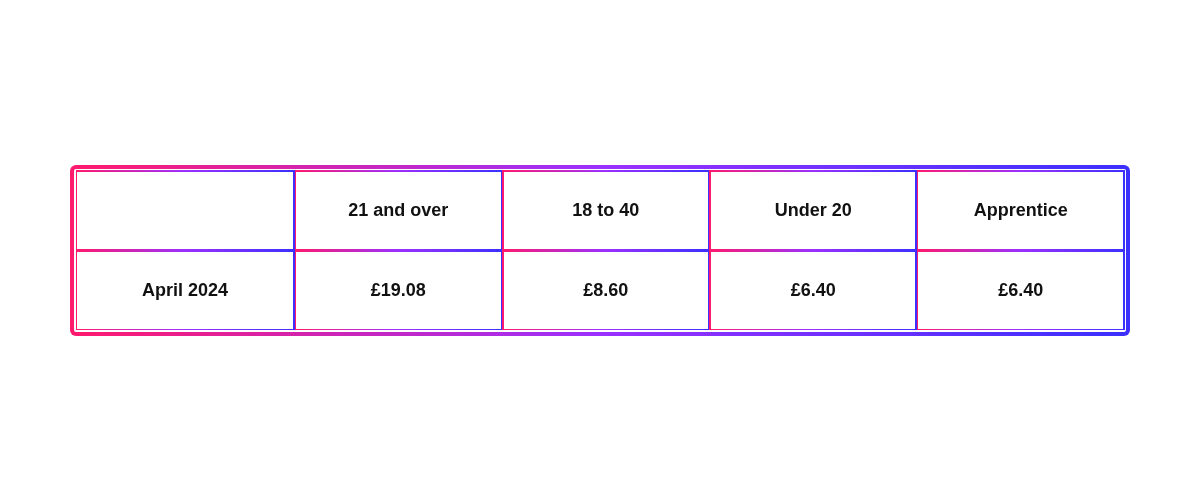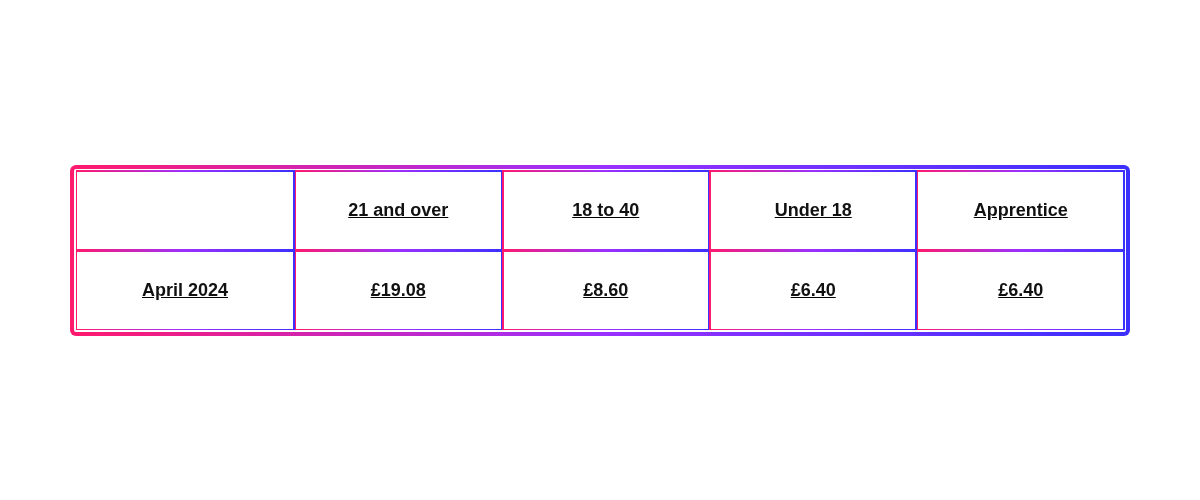--- a/index.html
+++ b/index.html
@@ -23,21 +23,20 @@
       border-radius: 6px;
       background: linear-gradient(white, white) padding-box,
                   linear-gradient(to right, #ff1a6e, #9b30ff, #3b30ff) border-box;
       padding: 0;
       width: 1060px;
     }
 
     table {
       width: 100%;
       border-collapse: collapse;
-      text-decoration: underline;
     }
 
     td {
       text-align: center;
       vertical-align: middle;
       padding: 28px 16px;
       font-size: 18px;
       color: #111;
       border: 3px solid transparent;
       background: linear-gradient(white, white) padding-box,
@@ -65,21 +64,21 @@
 </head>
 <body>
 
 <div class="table-wrapper">
   <table>
     <thead>
       <tr>
         <td class="row-label"></td>
         <td class="col-cell">21 and over</td>
         <td class="col-cell">18 to 40</td>
-        <td class="col-cell">Under 18</td>
+        <td class="col-cell">Under 20</td>
         <td class="col-cell">Apprentice</td>
       </tr>
     </thead>
     <tbody>
       <tr>
         <td class="row-label">April 2024</td>
         <td class="col-cell">£19.08</td>
         <td class="col-cell">£8.60</td>
         <td class="col-cell">£6.40</td>
         <td class="col-cell">£6.40</td>

